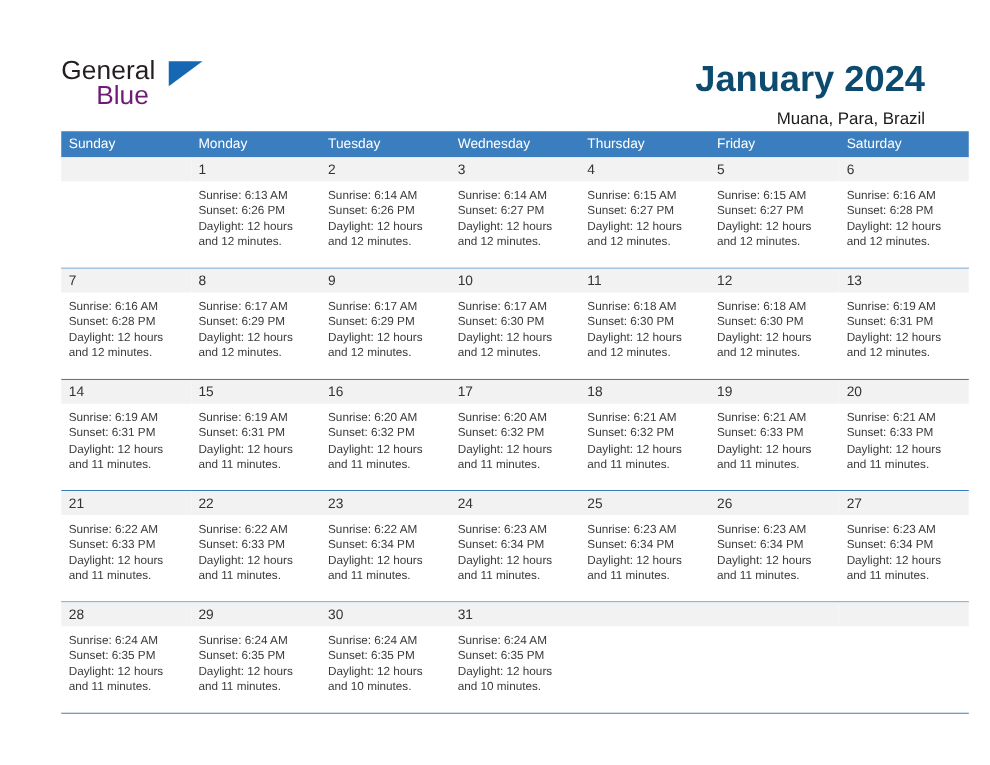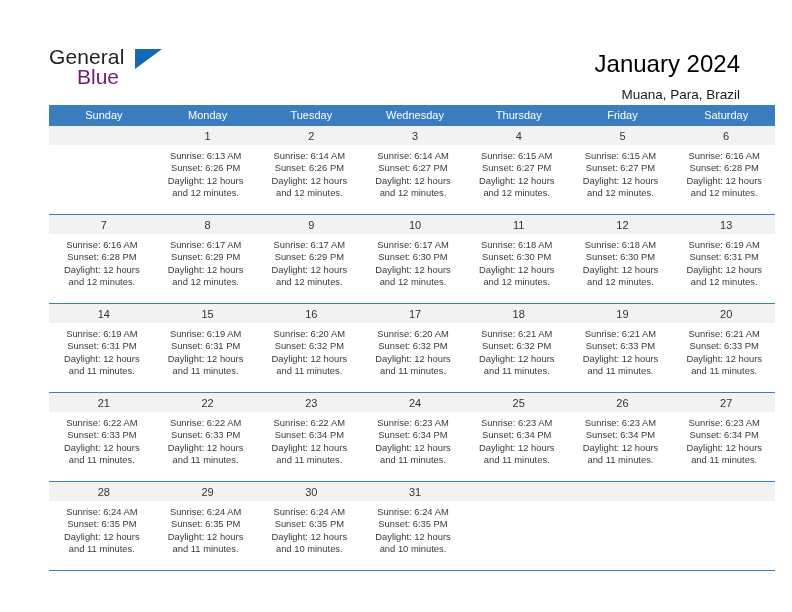--- a/index.html
+++ b/index.html
@@ -26,25 +26,25 @@
     position: absolute; left: 86px; top: 3px;
     width: 0; height: 0;
     border-left: 27px solid #1668b3;
     border-bottom: 20px solid transparent;
   }
   .logo-blue {
     position: absolute; left: 28px; top: 20px;
     font-size: 21px; color: #701a75; line-height: 22px;
   }
   .titles { text-align: right; padding-top: 2px; }
-  .cal-title { font-size: 24px; color: #000000; line-height: 32px; font-weight: normal; }
+  .cal-title { font-size: 29px; color: #0c4a6e; line-height: 32px; font-weight: bold; }
   .cal-sub { font-size: 13.5px; color: #1a1a1a; margin-top: 7px; line-height: 16px; }
 
   
-  .calendar { margin: 17px 33px 0 33px; width: 726px; text-align: center; }
+  .calendar { margin: 17px 33px 0 33px; width: 726px; }
   .weekhead { display: flex; background: #3b7ebf; height: 21px; }
   .weekhead .wd {
     flex: 1 1 0; color: #ffffff; font-size: 11px;
     padding: 4px 0 0 6px; line-height: 13px;
   }
   .week { display: flex; border-bottom: 1px solid #3b7ebf; }
   .week:first-of-type { border-top: none; }
   .cell { flex: 1 1 0; min-width: 0; background: #ffffff; height: 88px; position: relative; }
   .cell .daynum {
     background: #f2f2f2; height: 19px; font-size: 11px; color: #333333;

